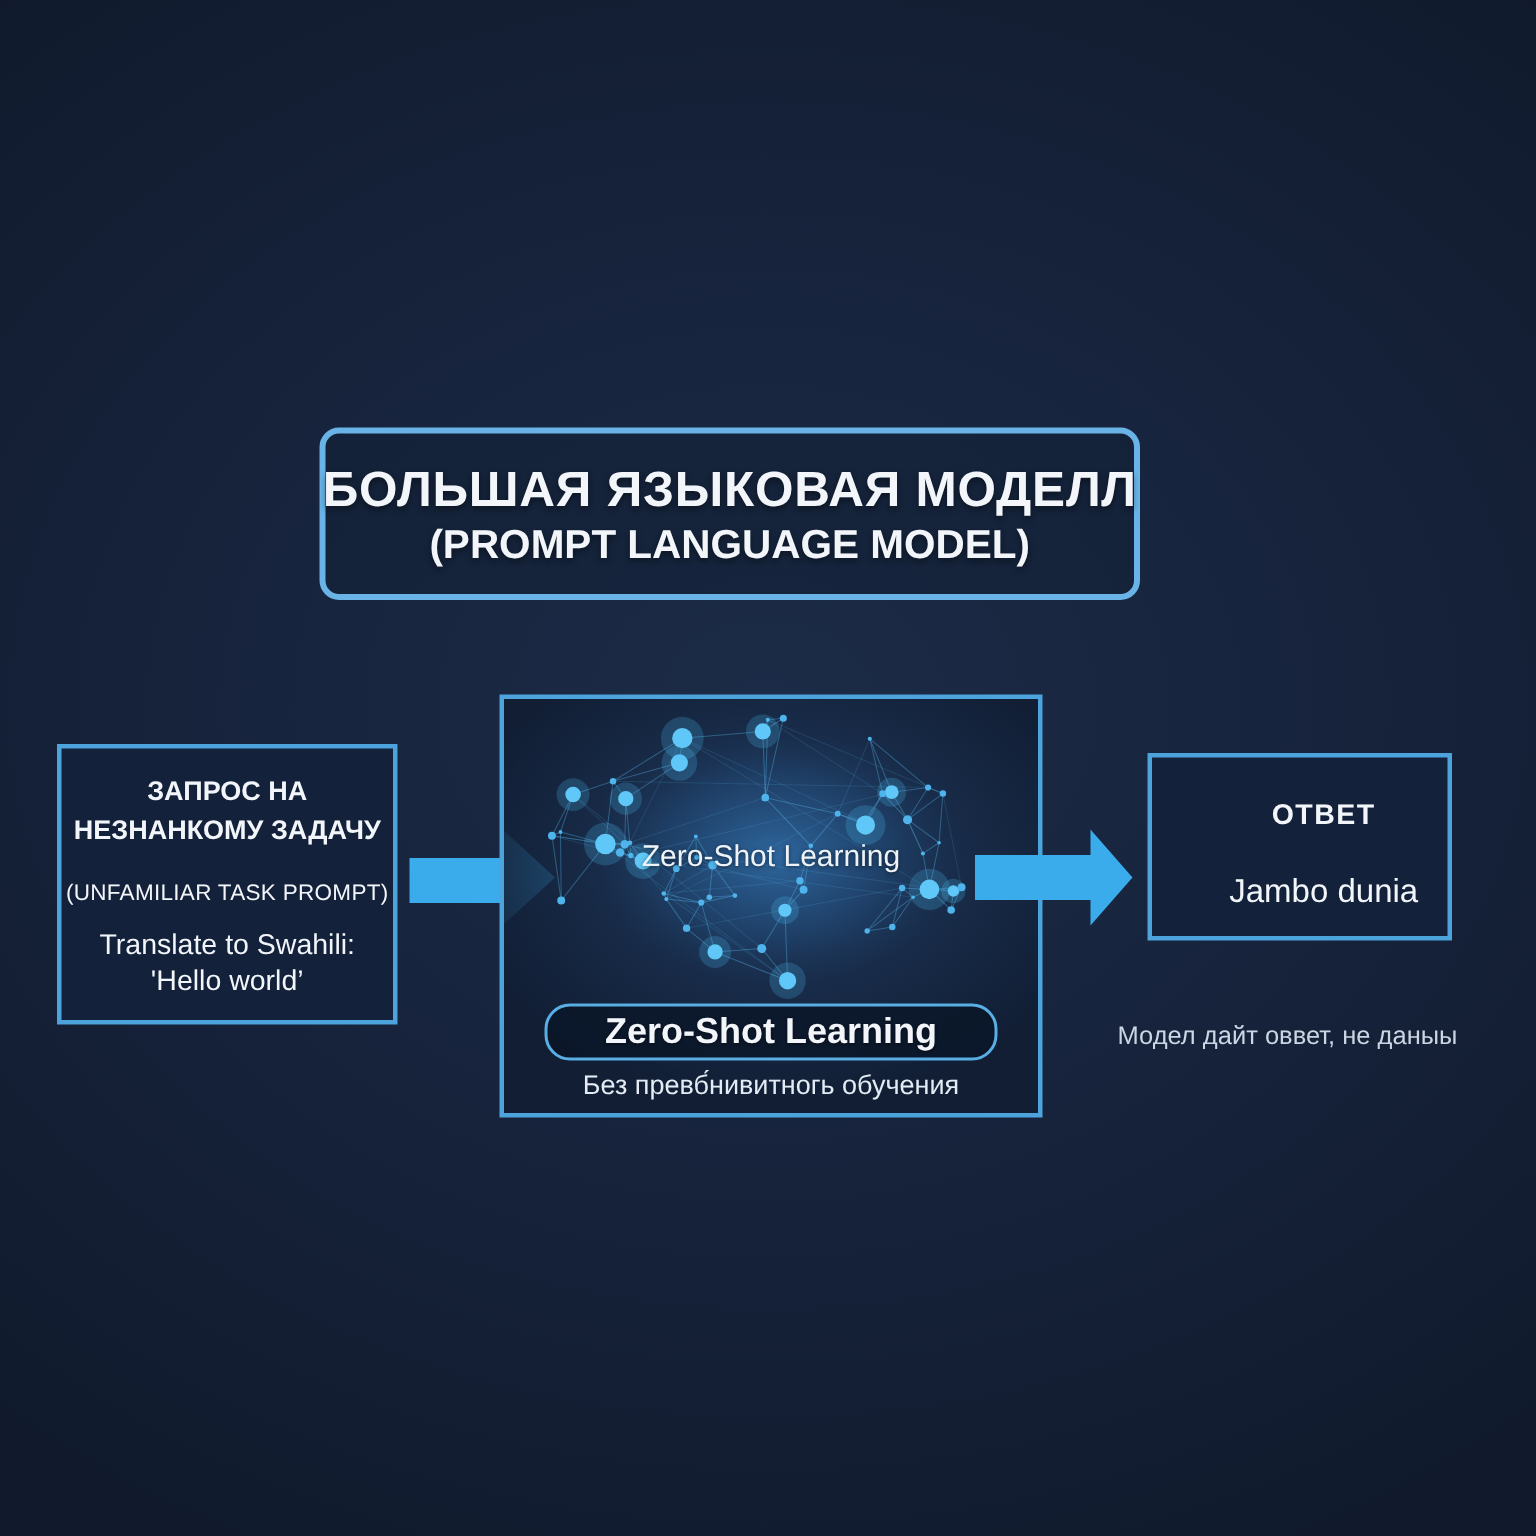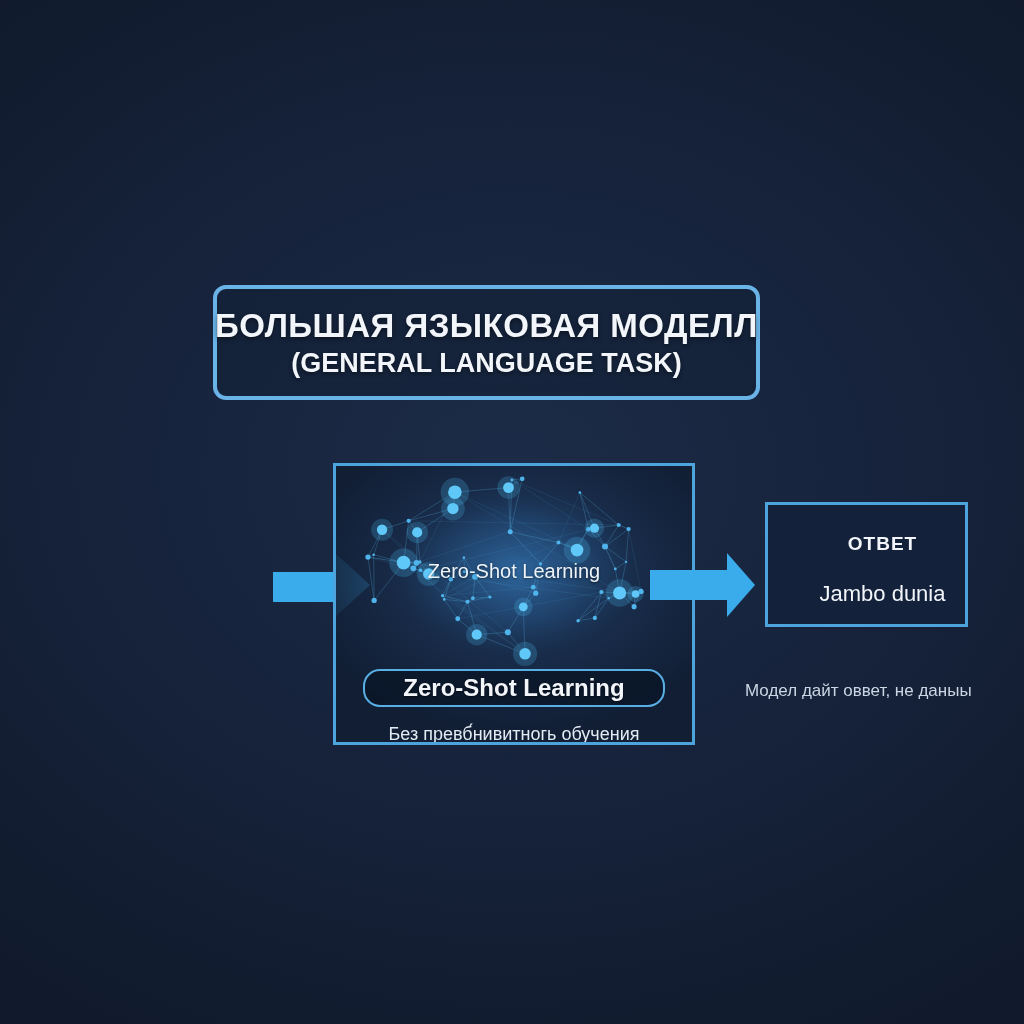--- a/index.html
+++ b/index.html
@@ -44,21 +44,21 @@
     font-size:20px;color:#EDF3F9;text-shadow:0 1px 3px rgba(0,0,0,.55);
   }
   .badge{
     position:absolute;top:203px;left:50%;transform:translateX(-50%);
     width:298px;height:34px;border:2px solid #59AEE4;border-radius:17px;
     background:rgba(10,22,40,.85);display:flex;align-items:center;justify-content:center;
     font-size:24px;font-weight:bold;text-shadow:0 1px 2px rgba(0,0,0,.5);
   }
   .badge-caption{
     position:absolute;top:247px;left:0;right:0;text-align:center;
-    font-size:18px;color:#E3EBF4;margin-top:11px;
+    font-size:18px;color:#E3EBF4;
   }
 
   
   #answer-box{
     left:765px;top:502px;width:203px;height:125px;
     border:3px solid #4DA4DC;background:#13213A;
     display:flex;flex-direction:column;align-items:center;
     padding-top:28px;gap:26px;padding-left:32px;
   }
   .answer-h{font-size:19px;font-weight:bold;letter-spacing:1px;}
@@ -76,23 +76,34 @@
   #arrow-2{left:650px;top:551px;}
   .arrow polygon{fill:#3AABEB;}
 </style>
 </head>
 <body>
 
 <div class="stage">
 
   <div class="panel" id="title-panel">
     <div class="title-l1">БОЛЬШАЯ ЯЗЫКОВАЯ МОДЕЛЛ</div>
-    <div class="title-l2">(GENERAL LANGUAGE TASK)</div>
-  </div>
-
+    <div class="title-l2">(PROMPT LANGUAGE MODEL)</div>
+  </div>
+
+  <div class="panel" id="prompt-box">
+    <div class="prompt-heading">
+      <span class="block-line">ЗАПРОС НА</span>
+      <span class="block-line">НЕЗНАНКОМУ ЗАДАЧУ</span>
+    </div>
+    <div class="prompt-sub">(UNFAMILIAR TASK PROMPT)</div>
+    <div class="prompt-example">
+      <span class="block-line">Translate to Swahili:</span>
+      <span class="block-line">'Hello world’</span>
+    </div>
+  </div>
 
   <svg class="arrow" id="arrow-1" width="106" height="64">
     <polygon points="8,19 70,19 70,0 105,32 70,64 70,49 8,49"></polygon>
   </svg>
 
   <div class="panel" id="model-box">
     <svg id="network-svg" viewBox="0 0 362 282">
       <defs>
         <radialGradient id="glow">
           <stop offset="0" stop-color="#3D8FD6" stop-opacity="0.5"></stop>

